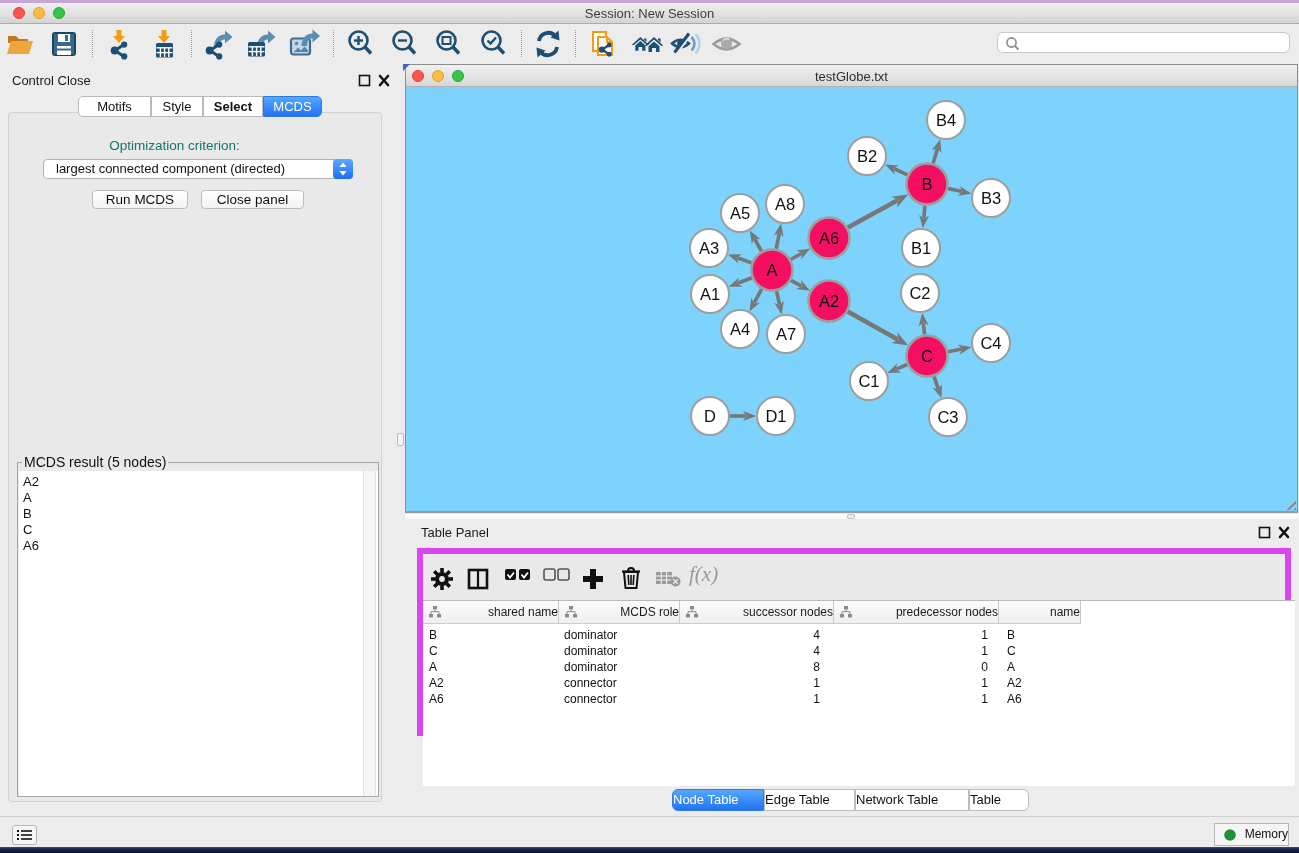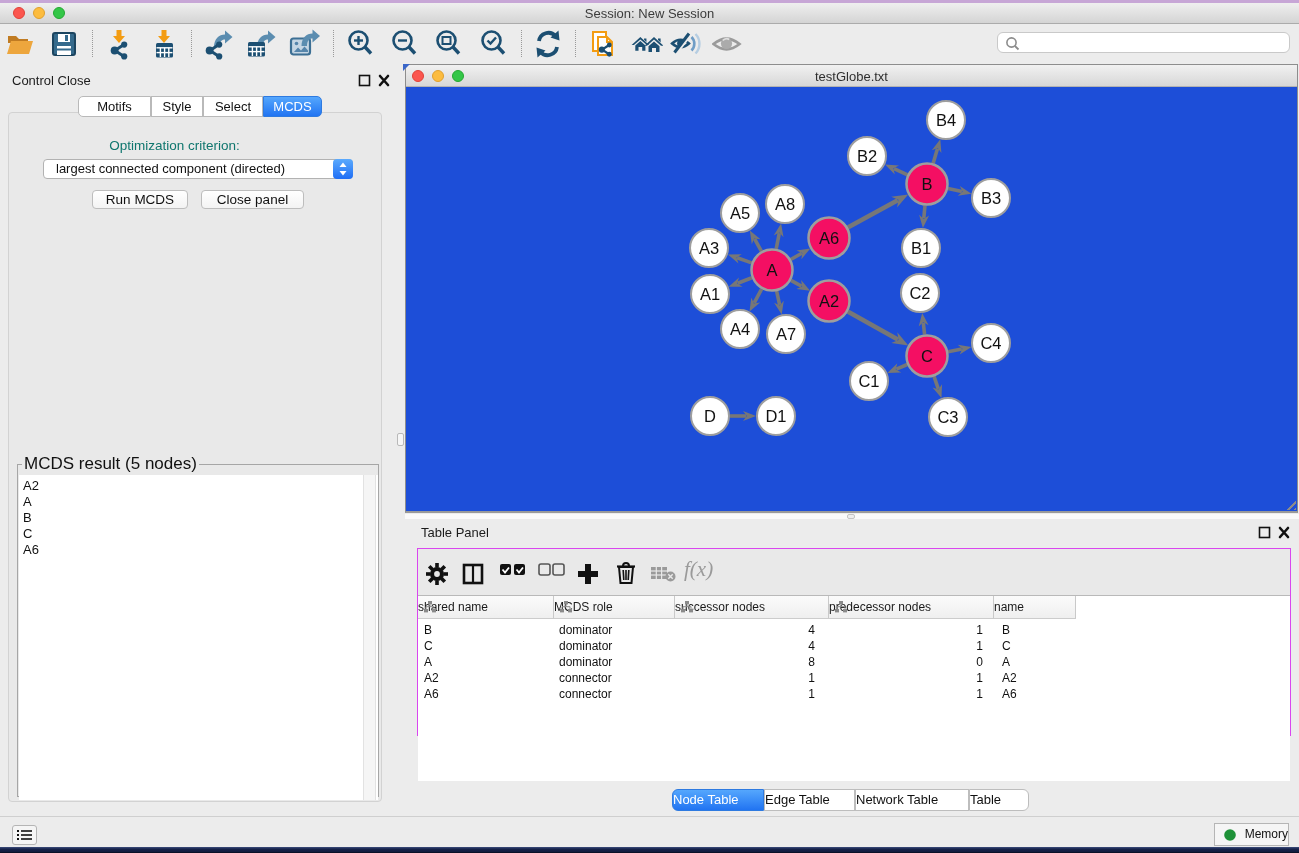--- a/index.html
+++ b/index.html
@@ -16,37 +16,37 @@
 .cp-title{left:12px;top:73px;font-size:13px;color:#1c1c1c}
 .panel-inner{left:8px;top:112px;width:374px;height:690px;background:#e9e9e9;border:1px solid #d2d2d2;border-radius:4px}
 .tabs{left:78px;top:96px;height:21px}
 .tab{position:absolute;top:0;height:21px;background:#fff;border:1px solid #b9b9b9;font-size:13px;color:#111;text-align:center;line-height:19px}
 .tab.sel{background:linear-gradient(#55a7fd,#2174f2);color:#fff;border-color:#2e7ae0}
 .optlbl{left:8px;top:138px;width:333px;text-align:center;font-size:13.5px;color:#0f766e}
 .combo{left:43px;top:159px;width:310px;height:20px;background:#fff;border:1px solid #b2b2b2;border-radius:4px;font-size:13px;color:#111;line-height:18px;padding-left:12px}
 .combocap{position:absolute;right:-1px;top:-1px;width:20px;height:20px;border-radius:4px;background:linear-gradient(#5baafd,#1f6ef5)}
 .btn{position:absolute;height:19px;background:linear-gradient(#ffffff,#f3f3f3);border:1px solid #bdbdbd;border-radius:4px;font-size:13.5px;color:#111;text-align:center;line-height:17px}
 fieldset.mcds{position:absolute;left:17px;top:454px;width:362px;height:343px;border:1px solid #a6a6a6;background:#e9e9e9}
-fieldset.mcds legend{font-size:17px;color:#111;margin-left:4px;padding:0 2px}
+fieldset.mcds legend{font-size:14px;color:#111;margin-left:4px;padding:0 2px}
 .mcdslist{position:absolute;left:1px;top:1px;width:359px;height:325px;background:#fff;font-size:13px;line-height:16px;padding:3px 0 0 4px;color:#111}
 .mtrack{position:absolute;right:2px;top:0px;width:13px;height:325px;background:#f5f5f5;border-left:1px solid #e2e2e2;border-right:1px solid #e2e2e2}
 
-.iframe{left:405px;top:64px;width:893px;height:449px;border:1px solid #8d8d8d;border-bottom:2px solid #9a9a9a;background:#1d4ed8}
+.iframe{left:405px;top:64px;width:893px;height:449px;border:1px solid #8d8d8d;border-bottom:2px solid #9a9a9a;background:#7dd3fc}
 .ititle{position:absolute;left:0;top:0;width:100%;height:22px;background:linear-gradient(#f1f1f1,#d7d7d7);border-bottom:1px solid #b3b3b3}
 .ititle .t{position:absolute;width:100%;text-align:center;top:4px;font-size:13px;color:#2e2e2e}
 .grip{position:absolute;right:1px;bottom:1px;width:13px;height:13px;background:
  repeating-linear-gradient(135deg,transparent 0 3px,#8a8a8a 3px 4.5px);clip-path:polygon(100% 0,100% 100%,0 100%)}
 .divgrip{left:397px;top:433px;width:7px;height:13px;background:#f6f6f6;border:1px solid #b9b9b9;border-radius:2px}
 .hgrip{left:847px;top:514px;width:8px;height:5px;background:#ededed;border:1px solid #c4c4c4;border-radius:2px}
 .lightstrip{left:405px;top:514px;width:894px;height:5px;background:#fafafa}
 
 .tp-title{left:421px;top:525px;font-size:13px;color:#1c1c1c}
-.tp-frame{left:417px;top:548px;width:874px;height:188px;border:1px solid #d946ef;background:#e9e9e9}
+.tp-frame{left:417px;top:548px;width:874px;height:188px;border:6px solid #d946ef;background:#e9e9e9}
 .tp-table{position:absolute;left:0px;top:46px;width:872px;height:186px;background:#fff;border-top:1px solid #b9b9b9}
-.th{position:absolute;top:0;height:23px;background:linear-gradient(#fbfbfb,#efefef);border-right:1px solid #c9c9c9;border-bottom:1px solid #cccccc;font-size:12px;color:#1a1a1a;text-align:left;line-height:22px}
+.th{position:absolute;top:0;height:23px;background:linear-gradient(#fbfbfb,#efefef);border-right:1px solid #c9c9c9;border-bottom:1px solid #cccccc;font-size:12px;color:#1a1a1a;text-align:right;line-height:22px}
 .td{position:absolute;font-size:12px;color:#111;height:16px;line-height:16px}
 .btabs{left:672px;top:789px;height:22px}
 .btab{position:absolute;top:0;height:22px;background:#fff;border:1px solid #bdbdbd;font-size:13px;color:#111;text-align:left;line-height:20px}
 .btab.sel{background:linear-gradient(#55a7fd,#2174f2);color:#fff;border-color:#2e7ae0}
 
 .statusbar{left:0;top:816px;width:1299px;height:30px;border-top:1px solid #cfcfcf;background:#ececec}
 .listbtn{position:absolute;left:12px;top:8px;width:25px;height:20px;background:#f5f5f5;border:1px solid #b5b5b5;border-radius:3px}
 .membtn{position:absolute;left:1214px;top:6px;width:75px;height:23px;background:#f5f5f5;border:1px solid #b5b5b5;font-size:12px;color:#111;line-height:21px;text-align:right;padding-right:0}
 .darkstrip{left:0;top:847px;width:1299px;height:6px;background:linear-gradient(#3d4e7e,#16224a 35%,#101a3a);box-shadow:inset 0 -1px 0 #0a1128}
 </style></head>
@@ -202,21 +202,21 @@
   </div>
 <div class="abs cp-title">Control Close</div>
 <svg class="abs" style="left:358px;top:74px" width="34" height="13" viewBox="0 0 34 13">
 <rect x="1.5" y="1.5" width="10" height="10" fill="none" stroke="#111" stroke-width="1.6"></rect>
 <path d="M22 2 L30 11 M30 2 L22 11" stroke="#111" stroke-width="2.6" stroke-linecap="round"></path>
   </svg>
 <div class="abs panel-inner"></div>
 <div class="abs tabs">
     <div class="tab" style="left:0px;width:73px;border-radius:5px 0 0 5px;">Motifs</div>
     <div class="tab" style="left:73px;width:52px;">Style</div>
-    <div class="tab" style="left:125px;width:60px;">Select</div>
+    <div class="tab" style="left:125px;width:60px;font-weight:bold;">Select</div>
     <div class="tab sel" style="left:185px;width:59px;border-radius:0 5px 5px 0;">MCDS</div>
   </div>
 <div class="abs optlbl">Optimization criterion:</div>
 <div class="abs combo">largest connected component (directed)<div class="combocap"><svg width="20" height="20" viewBox="0 0 20 20">
         <path d="M10 3.5 L13.5 8 h-7 z" fill="#fff"></path>
         <path d="M10 16.5 L6.5 12 h7 z" fill="#fff"></path>
       </svg></div></div>
 <div class="btn" style="left:92px;top:190px;width:96px">Run MCDS</div>
 <div class="btn" style="left:201px;top:190px;width:103px">Close panel</div>
 <fieldset class="mcds">

